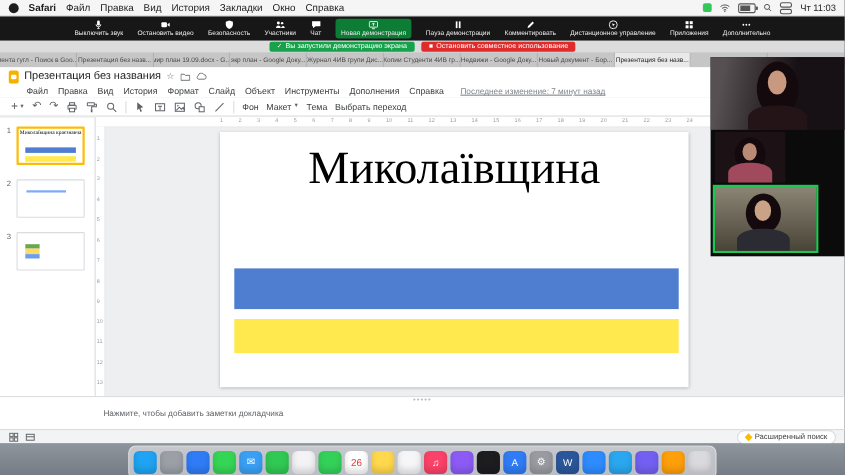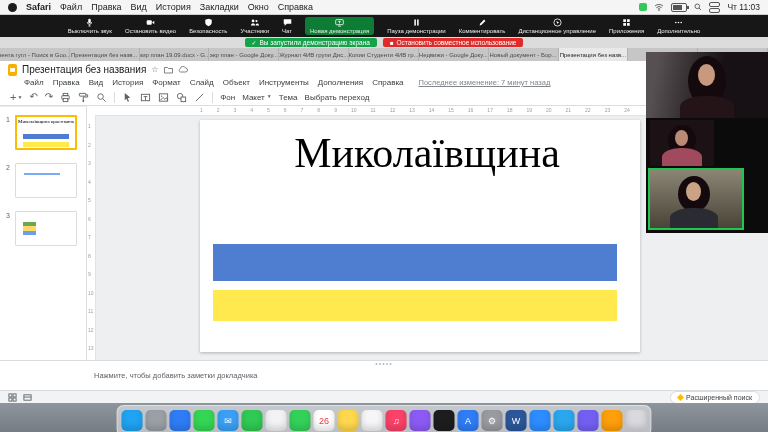--- a/index.html
+++ b/index.html
@@ -80,21 +80,21 @@
   .thumb-num{width:8px;font-size:7px;color:#5f6368;text-align:center;padding-top:1px;}
   .thumb{width:62px;height:35px;background:#fff;border:1px solid #dadce0;border-radius:1px;position:relative;overflow:hidden;box-sizing:border-box;}
   .thumb.selected{border:2px solid #fbbc04;}
   .mini-title{font-family:"Liberation Serif","DejaVu Serif",serif;font-size:5px;line-height:6px;text-align:center;margin-top:2px;color:#000;}
   .mini-bar{position:absolute;left:6px;right:6px;height:5px;}
   .mini-link{position:absolute;left:8px;top:9px;width:36px;height:2px;background:#7baaf7;}
   .mini-img{position:absolute;left:7px;top:10px;width:13px;height:13px;display:flex;flex-direction:column;}
   .mini-img i{flex:1;display:block;}
 
   
-  .slide{position:absolute;left:200px;top:120px;width:426px;height:232px;background:#fff;box-shadow:0 1px 3px rgba(0,0,0,.25);padding-left:14px;}
+  .slide{position:absolute;left:200px;top:120px;width:426px;height:232px;background:#fff;box-shadow:0 1px 3px rgba(0,0,0,.25);}
   .slide-title{margin-top:6px;font-family:"Liberation Serif","DejaVu Serif",serif;font-size:42px;line-height:54px;
                text-align:center;color:#000;}
   .flag{position:absolute;left:13px;width:404px;}
   .flag.blue{top:124px;height:37px;}
   .flag.yellow{top:170px;height:31px;}
 
   
   .notes{position:absolute;left:0;top:360px;width:768px;height:30px;background:#fff;border-top:1px solid #dadce0;}
   .notes-handle{position:absolute;top:0;left:50%;transform:translateX(-50%);color:#b9bdc2;font-size:7px;letter-spacing:1px;line-height:5px;}
   .notes-text{position:absolute;left:94px;top:10px;font-size:7.5px;color:#5f6368;}

